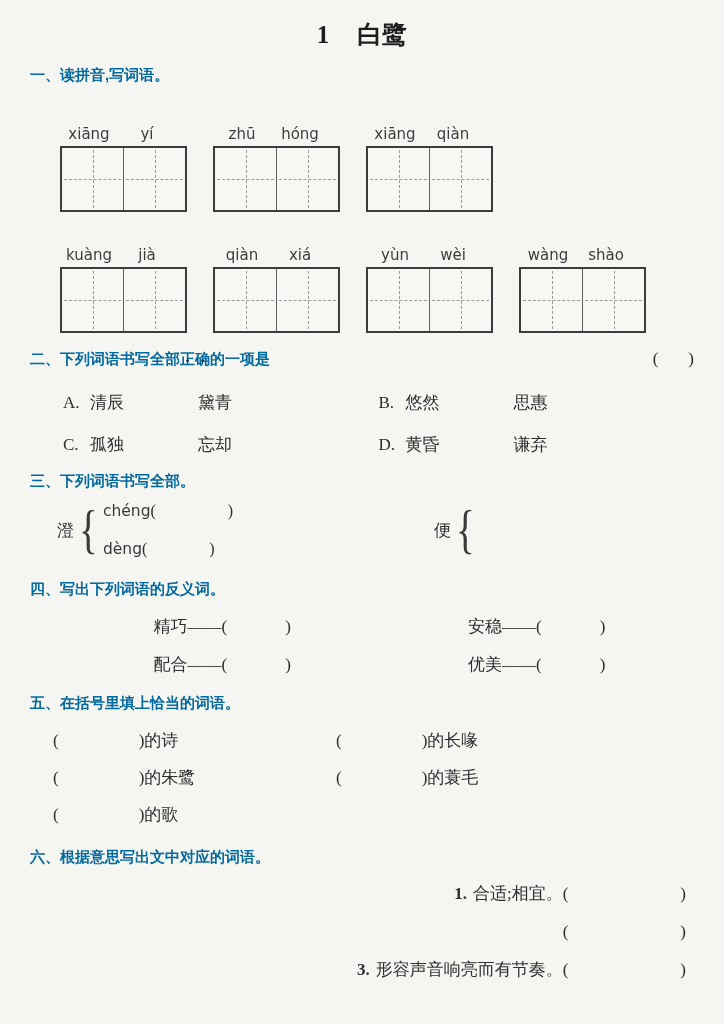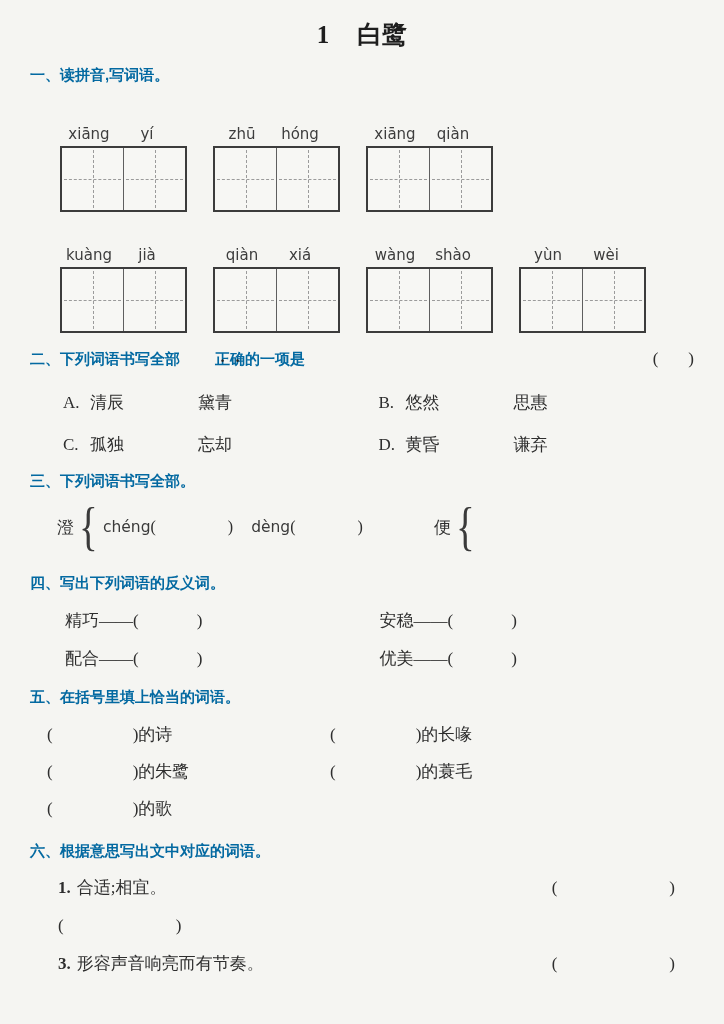--- a/index.html
+++ b/index.html
@@ -15,21 +15,21 @@
     font-family:"Liberation Serif", serif;
   }
   
   .title { text-align:center; font-family:"Liberation Sans", sans-serif;
            font-weight:bold; font-size:25px; line-height:32px; color:#1e1e1e; }
   .title .num { font-family:"Liberation Serif", serif; font-weight:bold; margin-right:28px; }
   
   .sec-header { font-family:"Liberation Sans", sans-serif; font-weight:bold;
                 font-size:15px; line-height:24px; color:#0369a1; }
   .sec-header-row { display:flex; justify-content:space-between; align-items:baseline; }
-  .emph { position:relative;margin-left:35px; }
+  .emph { position:relative; }
   .emph::before, .emph::after {
     content:"•"; position:absolute; bottom:-0.62em; font-size:9px; color:#222;
   }
   .emph::before { left:25%; transform:translateX(-50%); }
   .emph::after  { left:75%; transform:translateX(-50%); }
   
   .grid-row { display:flex; gap:37px; margin-left:30px; }
   .wordgroup { width:116px;margin-top:19px; }
   .pinyin-pair { display:flex; margin-bottom:2px; }
   .pinyin-pair span { flex:1; text-align:center; font-family:"DejaVu Sans", sans-serif;
@@ -50,31 +50,31 @@
   .option { display:flex; width:357px; }
   .option .opt-letter { width:27px; }
   .option .opt-word1  { width:108px; }
   
   .poly-row { display:flex; margin-left:27px; }
   .poly-group { display:flex; align-items:center; }
   .poly-group-1 { width:377px; }
   .poly-char { font-size:17px; }
   .poly-brace { font-size:52px; line-height:1; font-weight:400; color:#3a3a3a;
                 transform:scaleX(0.75); margin:0 2px; font-family:"Liberation Serif", serif; }
-  .poly-lines { display:flex; flex-direction:row; gap:18px; }
+  .poly-lines { display:flex; flex-direction:column; gap:18px; }
   .poly-line { font-size:16px; line-height:20px; }
   .poly-line .syll { font-family:"DejaVu Sans", sans-serif; font-size:15.5px; color:#3a3a3a; }
   
   .ant-row { display:flex; margin-left:35px; }
-  .ant-item { width:345px; }
-  
-  .fill-row { display:flex; margin-left:17px;align-items:center; }
+  .ant-item { width:345px;text-align:center; }
+  
+  .fill-row { display:flex; margin-left:23px;align-items:center; }
   .fill-item-left { width:283px; }
   
-  .def-item { display:flex; justify-content:space-between; margin-left:28px; margin-right:19px; }
+  .def-item { display:flex; justify-content:flex-end; margin-left:28px; margin-right:8px; }
   .def-item .num { font-weight:bold; margin-right:6px; }
   
   .mt-a { margin-top:12px; } .mt-b { margin-top:18px; } .mt-c { margin-top:14px; }
   .mt-d { margin-top:20px; } .mt-e { margin-top:8px; }  .mt-f { margin-top:13px; }
 </style>
 </head>
 <body>
 
 <div class="page">
 
@@ -133,32 +133,32 @@
           <span>qiàn</span>
           <span>xiá</span>
         </div>
       <div class="tzg">
           <div class="cell"></div>
           <div class="cell"></div>
         </div>
     </div>
     <div class="wordgroup">
       <div class="pinyin-pair">
+          <span>yùn</span>
+          <span>wèi</span>
+        </div>
+      <div class="tzg">
+          <div class="cell"></div>
+          <div class="cell"></div>
+        </div>
+    </div>
+    <div class="wordgroup">
+      <div class="pinyin-pair">
           <span>wàng</span>
           <span>shào</span>
-        </div>
-      <div class="tzg">
-          <div class="cell"></div>
-          <div class="cell"></div>
-        </div>
-    </div>
-    <div class="wordgroup">
-      <div class="pinyin-pair">
-          <span>yùn</span>
-          <span>wèi</span>
         </div>
       <div class="tzg">
           <div class="cell"></div>
           <div class="cell"></div>
         </div>
     </div>
   </div>
 
   <div class="sec-header-row mt-c">
     <div class="sec-header">

